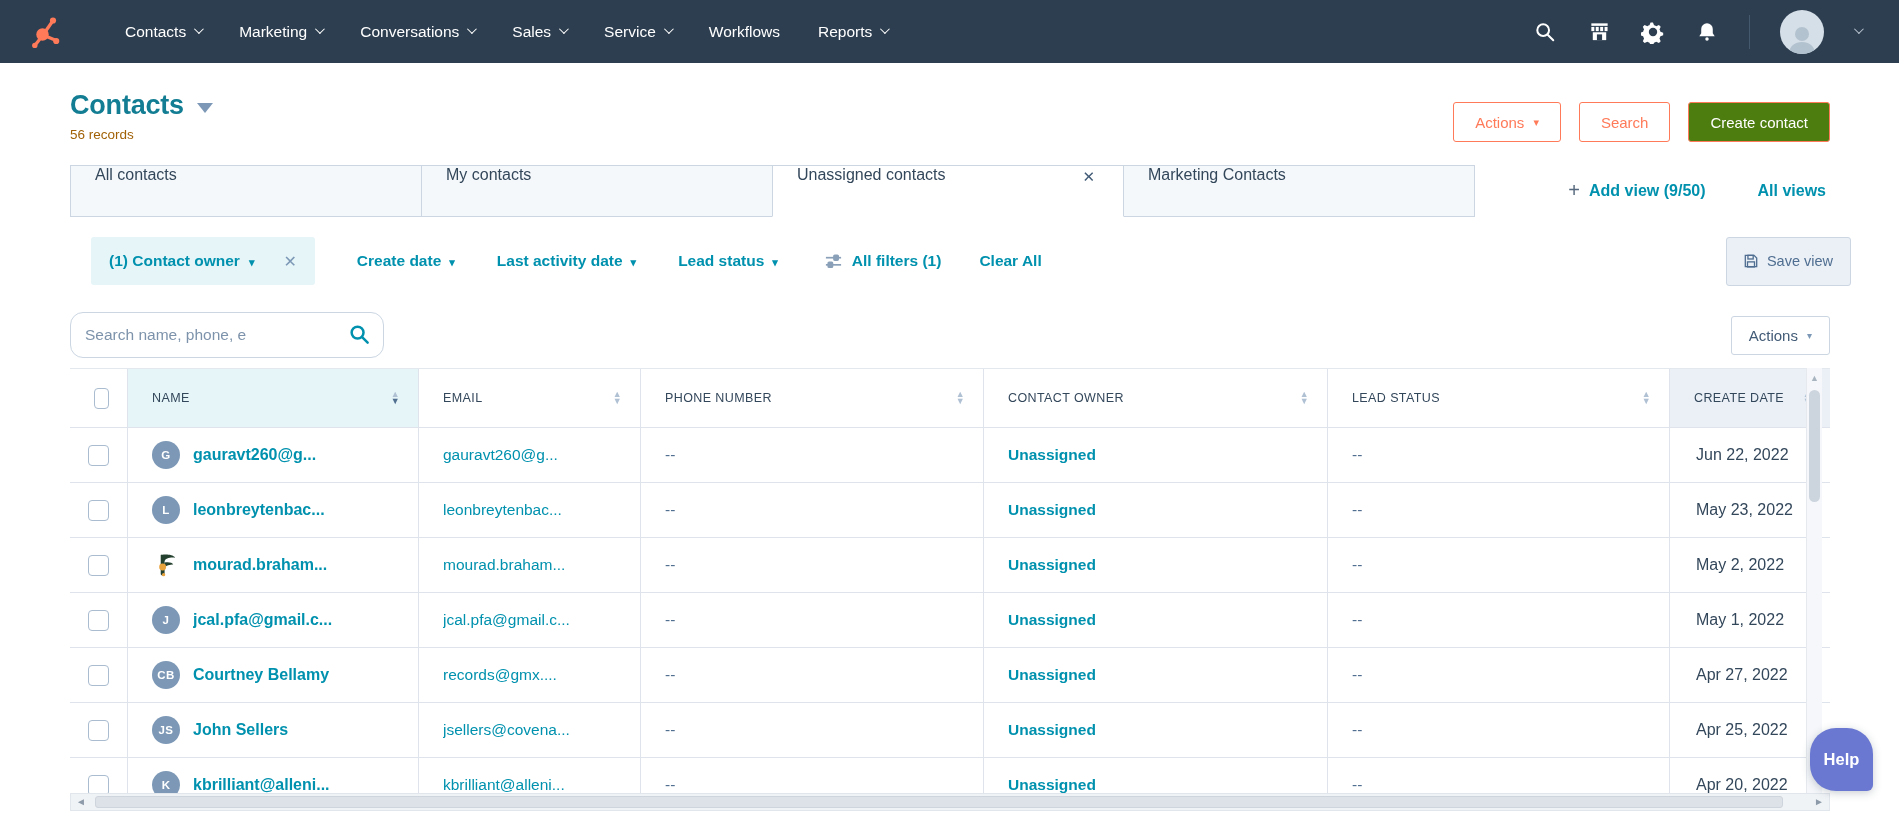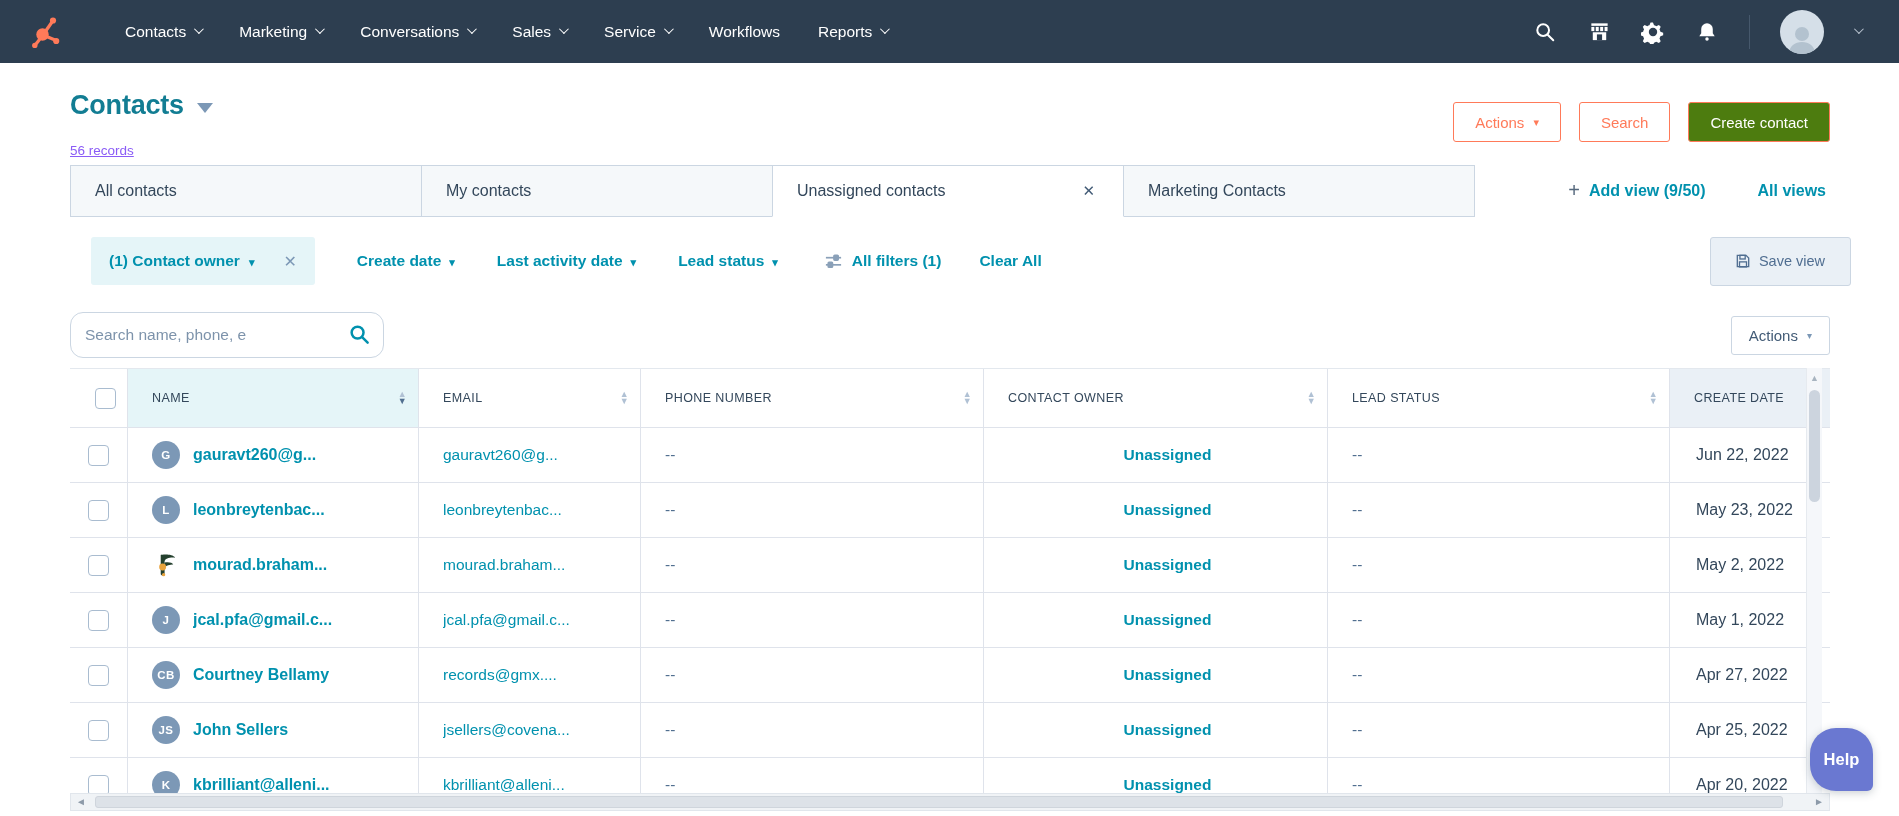--- a/index.html
+++ b/index.html
@@ -22,87 +22,87 @@
   .avatar-profile { width:44px; height:44px; border-radius:50%; background:#d5dfe8; overflow:hidden;
                     display:flex; align-items:flex-end; justify-content:center; cursor:pointer; }
   .chev-gray { border-color:#b9c3cf; }
 
   
   .page-head-title { position:absolute; left:70px; top:90px; }
   .page-title { display:flex; align-items:center; gap:13px; cursor:pointer; }
   .page-title h1 { font-size:27px; font-weight:700; color:#127d93; letter-spacing:-0.2px; }
   .title-caret { width:0; height:0; border-left:8px solid transparent; border-right:8px solid transparent;
                  border-top:10px solid #7c98b6; margin-top:4px; }
-  .records { margin-top:22px; font-size:13.5px; color:#8b5cf6;text-decoration:underline; }
+  .records { margin-top:6px; font-size:13.5px; color:#a16207; }
   .head-actions { position:absolute; right:69px; top:102px; display:flex; gap:18px; }
   .btn { height:40px; border-radius:3px; font-size:15px; display:inline-flex; align-items:center;
          gap:9px; padding:0 21px; cursor:pointer; font-family:inherit; }
   .btn.outline { background:#fff; border:1px solid #ff7a59; color:#ff7a59; }
   .btn.solid { background:#4d7c0f; border:1px solid #ff7a59; color:#fff; }
   .btn .bcaret { font-size:11px; margin-top:1px; }
 
   
   .tabs-row { position:absolute; left:70px; top:165px; width:1760px; height:52px; display:flex; align-items:stretch; }
   .tabs { display:flex; }
   .tab { width:352px; background:#f5f8fa; border:1px solid #cbd6e2; margin-right:-1px;
-         display:flex; align-items:center; padding:0 24px; font-size:16px; color:#33475b; cursor:pointer; }
+         display:flex; padding:0 24px; font-size:16px; color:#33475b; cursor:pointer; }
   .tab.active { background:#ffffff; border-bottom-color:#ffffff; z-index:2; }
   .tab .tab-close { margin-left:auto; color:#425b76; font-size:15px; padding:2px 4px; cursor:pointer; }
   .tabs-right { margin-left:auto; display:flex; align-items:center; gap:52px; padding-right:4px; }
   .add-view, .all-views { color:#0091ae; font-size:16px; font-weight:700; cursor:pointer; display:flex; gap:9px; align-items:center; }
   .plus-glyph { color:#55687d; font-weight:400; font-size:20px; margin-top:-2px; }
 
   
   .filters-row { position:absolute; left:70px; top:237px; width:1760px; height:48px; display:flex; align-items:center;margin-left:21px; }
   .filter-pill { background:#e5f5f8; border-radius:3px; height:48px; display:inline-flex; align-items:center;
                  padding:0 18px; gap:9px; color:#0091ae; font-size:15.5px; font-weight:700; cursor:pointer; }
   .filter-pill .pill-close { color:#7c98b6; font-weight:400; font-size:16px; margin-left:20px; cursor:pointer; }
   .fcaret { font-size:11px; margin-top:2px; }
   .flink { color:#0091ae; font-size:15.5px; font-weight:700; display:inline-flex; align-items:center; gap:8px;
            margin-left:42px; cursor:pointer; }
   .all-filters { margin-left:46px; display:inline-flex; align-items:center; gap:9px; color:#0091ae;
                  font-size:15.5px; font-weight:700; cursor:pointer; }
   .clear-all { margin-left:38px; color:#0091ae; font-size:15.5px; font-weight:700; cursor:pointer; }
   .save-view { margin-left:auto; height:49px; background:#eaf0f6; border:1px solid #cbd6e2; border-radius:3px;
-               color:#506e91; font-size:14.5px; display:inline-flex; align-items:center; gap:9px; padding:0 25px; cursor:pointer; }
+               color:#506e91; font-size:14.5px; display:inline-flex; align-items:center; gap:9px; padding:0 17px; cursor:pointer; }
 
   
   .toolbar { position:absolute; left:70px; top:312px; width:1760px; height:46px; }
   .search-wrap { position:absolute; left:0; top:0; width:314px; height:46px; }
   .search-wrap input { width:100%; height:100%; border:1px solid #cbd6e2; border-radius:13px;
                        padding:0 44px 0 14px; font-size:15.5px; color:#33475b; font-family:inherit; outline:none; }
   .search-wrap input::placeholder { color:#7d93ab; }
   .search-glyph { position:absolute; right:13px; top:11px; cursor:pointer; }
   .table-actions { position:absolute; right:0; top:4px; height:39px; background:#fff; border:1px solid #cbd6e2;
                    border-radius:3px; color:#425b76; font-size:15px; display:inline-flex; align-items:center;
                    gap:9px; padding:0 17px; cursor:pointer; }
 
   
   .table-wrap { position:absolute; left:70px; top:368px; width:1760px; height:425px; overflow:hidden; background:#fff; }
   .thead, .trow { display:grid; grid-template-columns:57px 291px 222px 343px 344px 342px minmax(0,1fr); }
   .thead { height:60px; border-top:1px solid #e3e8ee; border-bottom:1px solid #dfe3eb; }
-  .th { display:flex; align-items:center; padding:0 11px 0 24px; font-size:12.5px; font-weight:500;
+  .th { display:flex; align-items:center; padding:0 18px 0 24px; font-size:12.5px; font-weight:500;
         color:#33475b; letter-spacing:0.4px; border-left:1px solid #dfe3eb; white-space:nowrap; overflow:hidden; cursor:pointer; }
   .th.col-0 { background:#e5f5f8; }
   .th.col-5 { background:#eaf0f6; }
   .th-check { display:flex; align-items:center; justify-content:center; border-left:none; }
   .sort { margin-left:auto; display:flex; flex-direction:column; line-height:0.75; font-size:9px; color:#b0c1d4; padding-left:10px; }
   .th.sorted .sort-down { color:#516f90; }
   .cbx { width:21px; height:21px; background:#fff; border:1px solid #a9bcd0; border-radius:4px; cursor:pointer; }
   .trow { height:55px; border-bottom:1px solid #dfe3eb; background:#fff; }
   .td { display:flex; align-items:center; padding-left:24px; border-left:1px solid #dfe3eb;
         font-size:15.5px; white-space:nowrap; overflow:hidden; }
   .td-check { justify-content:center; padding-left:0; border-left:none; }
   .td-name { gap:13px; color:#0091ae; font-weight:700; font-size:16px; cursor:pointer; }
   .avatar { width:28px; height:28px; border-radius:50%; background:#7c98b6; color:#fff; font-size:11.5px;
             font-weight:700; display:flex; align-items:center; justify-content:center; letter-spacing:0.4px; flex:none; }
   .logo-avatar { width:28px; height:28px; display:none; align-items:center; justify-content:center; flex:none; }
   .td-email { color:#0091ae; cursor:pointer; }
   .td-muted { color:#516f90; }
-  .td-owner { color:#0091ae; font-weight:700; cursor:pointer;justify-content:center; }
+  .td-owner { color:#0091ae; font-weight:700; cursor:pointer; }
   .td-date { color:#33475b; font-size:16px; padding-left:26px; }
   .link-text { overflow:hidden; white-space:nowrap; }
 
   
   .vscroll { position:absolute; left:1736px; top:0; width:16px; height:425px; background:#f5f7fa;
              border-left:1px solid #e6eaef; }
   .vscroll .arr { position:absolute; left:0; width:100%; text-align:center; color:#a8b4c0; font-size:9px; cursor:pointer; }
   .vscroll .arr-up { top:5px; }
   .vthumb { position:absolute; left:2px; top:22px; width:11px; height:112px; background:#ccd4de; border-radius:6px; cursor:pointer; }
   .hscroll { position:absolute; left:70px; top:793px; width:1760px; height:18px; background:#f0f3f6;

